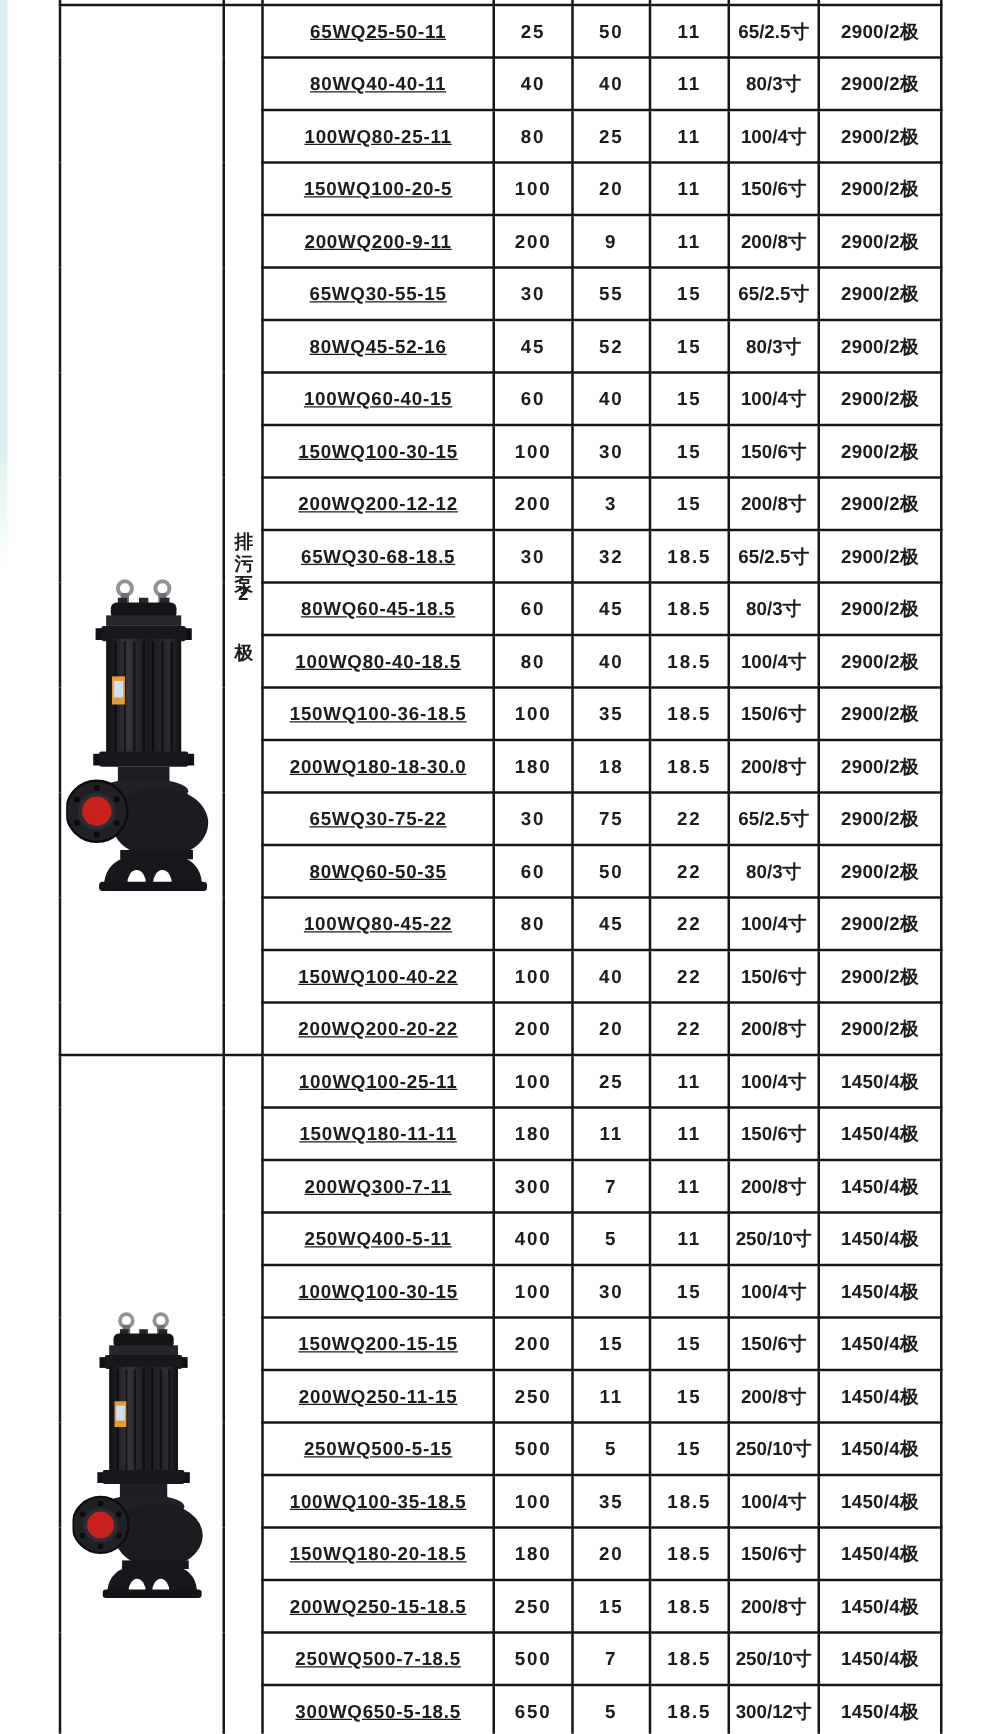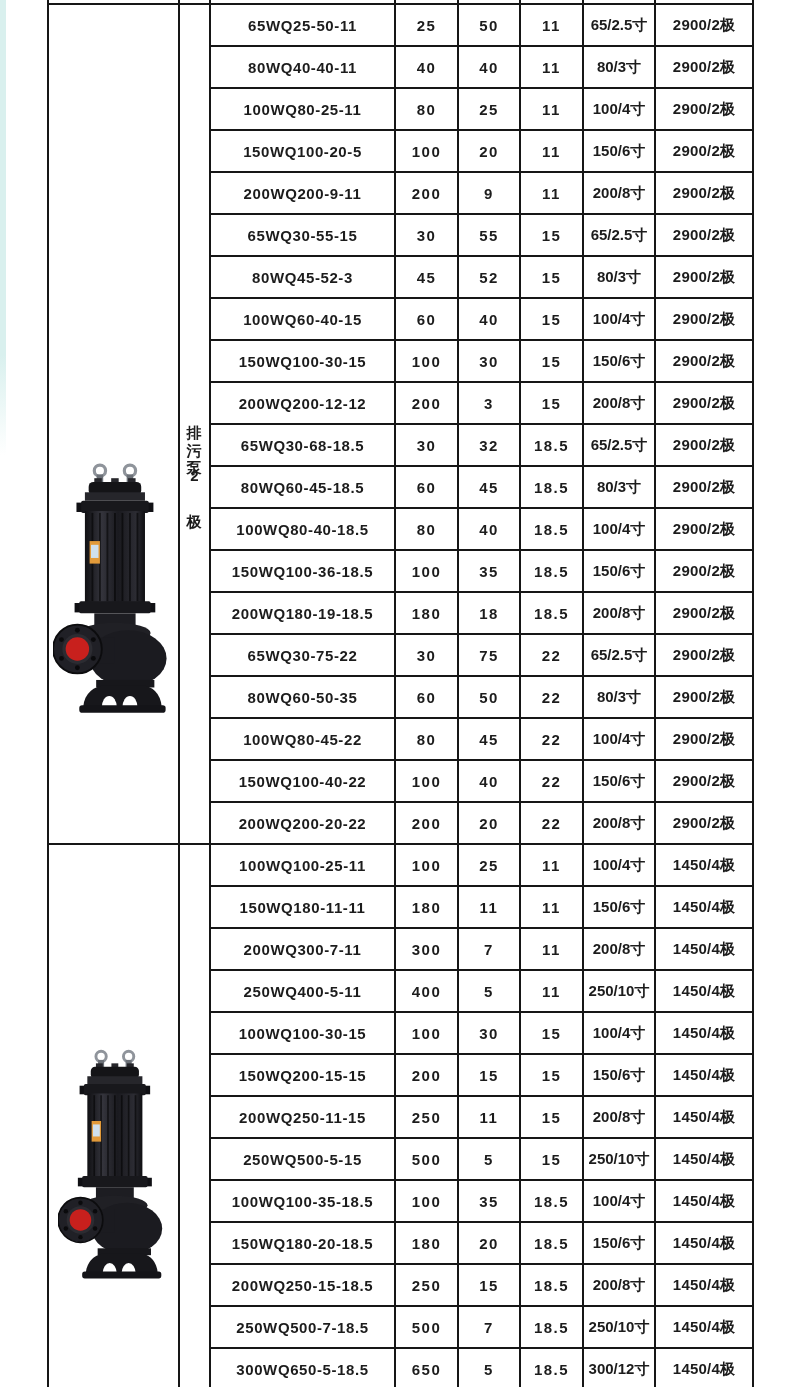--- a/index.html
+++ b/index.html
@@ -28,21 +28,21 @@
     height: 40px;
     padding: 0;
     text-align: center;
     vertical-align: middle;
     font-weight: bold;
     font-size: 15px;
     color: #1c1c1c;
     white-space: nowrap;
     overflow: hidden;
   }
-  td.cell-model { text-align: left; padding-left: 8px; letter-spacing: 0.6px; }
+  td.cell-model { text-align: left; padding-left: 8px; letter-spacing: 0.6px; text-decoration: underline; }
   td.cell-flow, td.cell-head, td.cell-power { letter-spacing: 1.5px; }
   td.cell-outlet { letter-spacing: 0; font-size: 15px; }
   td.cell-speed  { letter-spacing: 0.2px; font-size: 15px; }
   td.img-cell { vertical-align: top; }
   td.img-cell .pump-wrap { margin: 0 auto; display: block; }
   td.img-cell-0 .pump-wrap { margin-top: 328px; width: 122px; height: 258px; }
   td.img-cell-1 .pump-wrap { margin-top: 94px;  width: 112px; height: 234px; }
   td.label-cell { font-size: 17px; }
   td.label-cell .v-text {
     writing-mode: vertical-rl;
@@ -200,21 +200,21 @@
         </tr>
         <tr>
           <td class="cell-model">65WQ30-55-15</td>
           <td class="cell-flow">30</td>
           <td class="cell-head">55</td>
           <td class="cell-power">15</td>
           <td class="cell-outlet">65/2.5寸</td>
           <td class="cell-speed">2900/2极</td>
         </tr>
         <tr>
-          <td class="cell-model">80WQ45-52-3</td>
+          <td class="cell-model">80WQ45-52-16</td>
           <td class="cell-flow">45</td>
           <td class="cell-head">52</td>
           <td class="cell-power">15</td>
           <td class="cell-outlet">80/3寸</td>
           <td class="cell-speed">2900/2极</td>
         </tr>
         <tr>
           <td class="cell-model">100WQ60-40-15</td>
           <td class="cell-flow">60</td>
           <td class="cell-head">40</td>
@@ -264,21 +264,21 @@
         </tr>
         <tr>
           <td class="cell-model">150WQ100-36-18.5</td>
           <td class="cell-flow">100</td>
           <td class="cell-head">35</td>
           <td class="cell-power">18.5</td>
           <td class="cell-outlet">150/6寸</td>
           <td class="cell-speed">2900/2极</td>
         </tr>
         <tr>
-          <td class="cell-model">200WQ180-19-18.5</td>
+          <td class="cell-model">200WQ180-18-30.0</td>
           <td class="cell-flow">180</td>
           <td class="cell-head">18</td>
           <td class="cell-power">18.5</td>
           <td class="cell-outlet">200/8寸</td>
           <td class="cell-speed">2900/2极</td>
         </tr>
         <tr>
           <td class="cell-model">65WQ30-75-22</td>
           <td class="cell-flow">30</td>
           <td class="cell-head">75</td>

